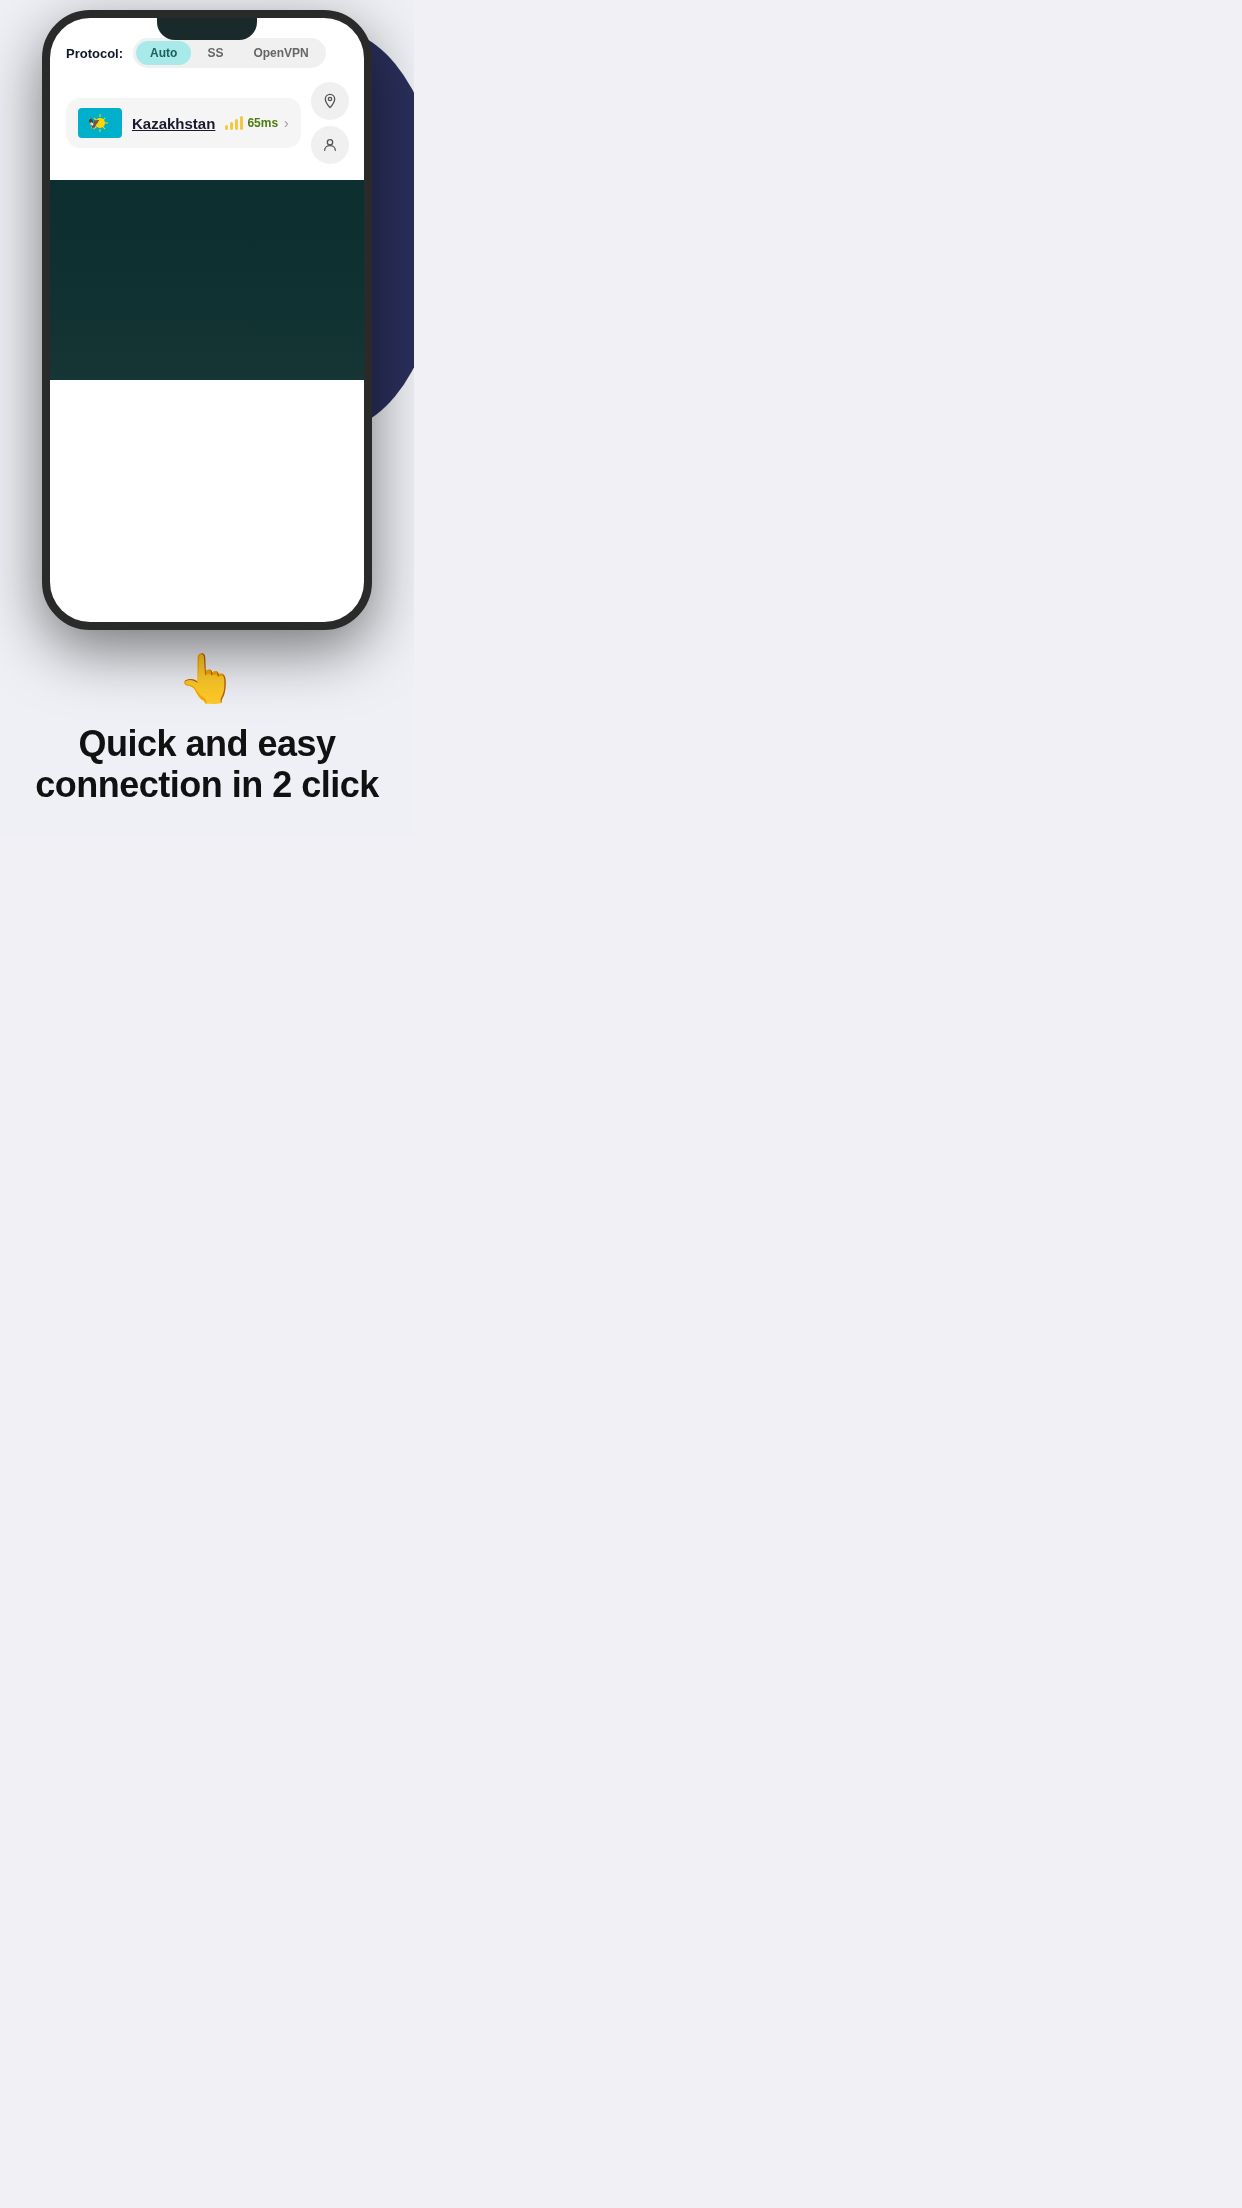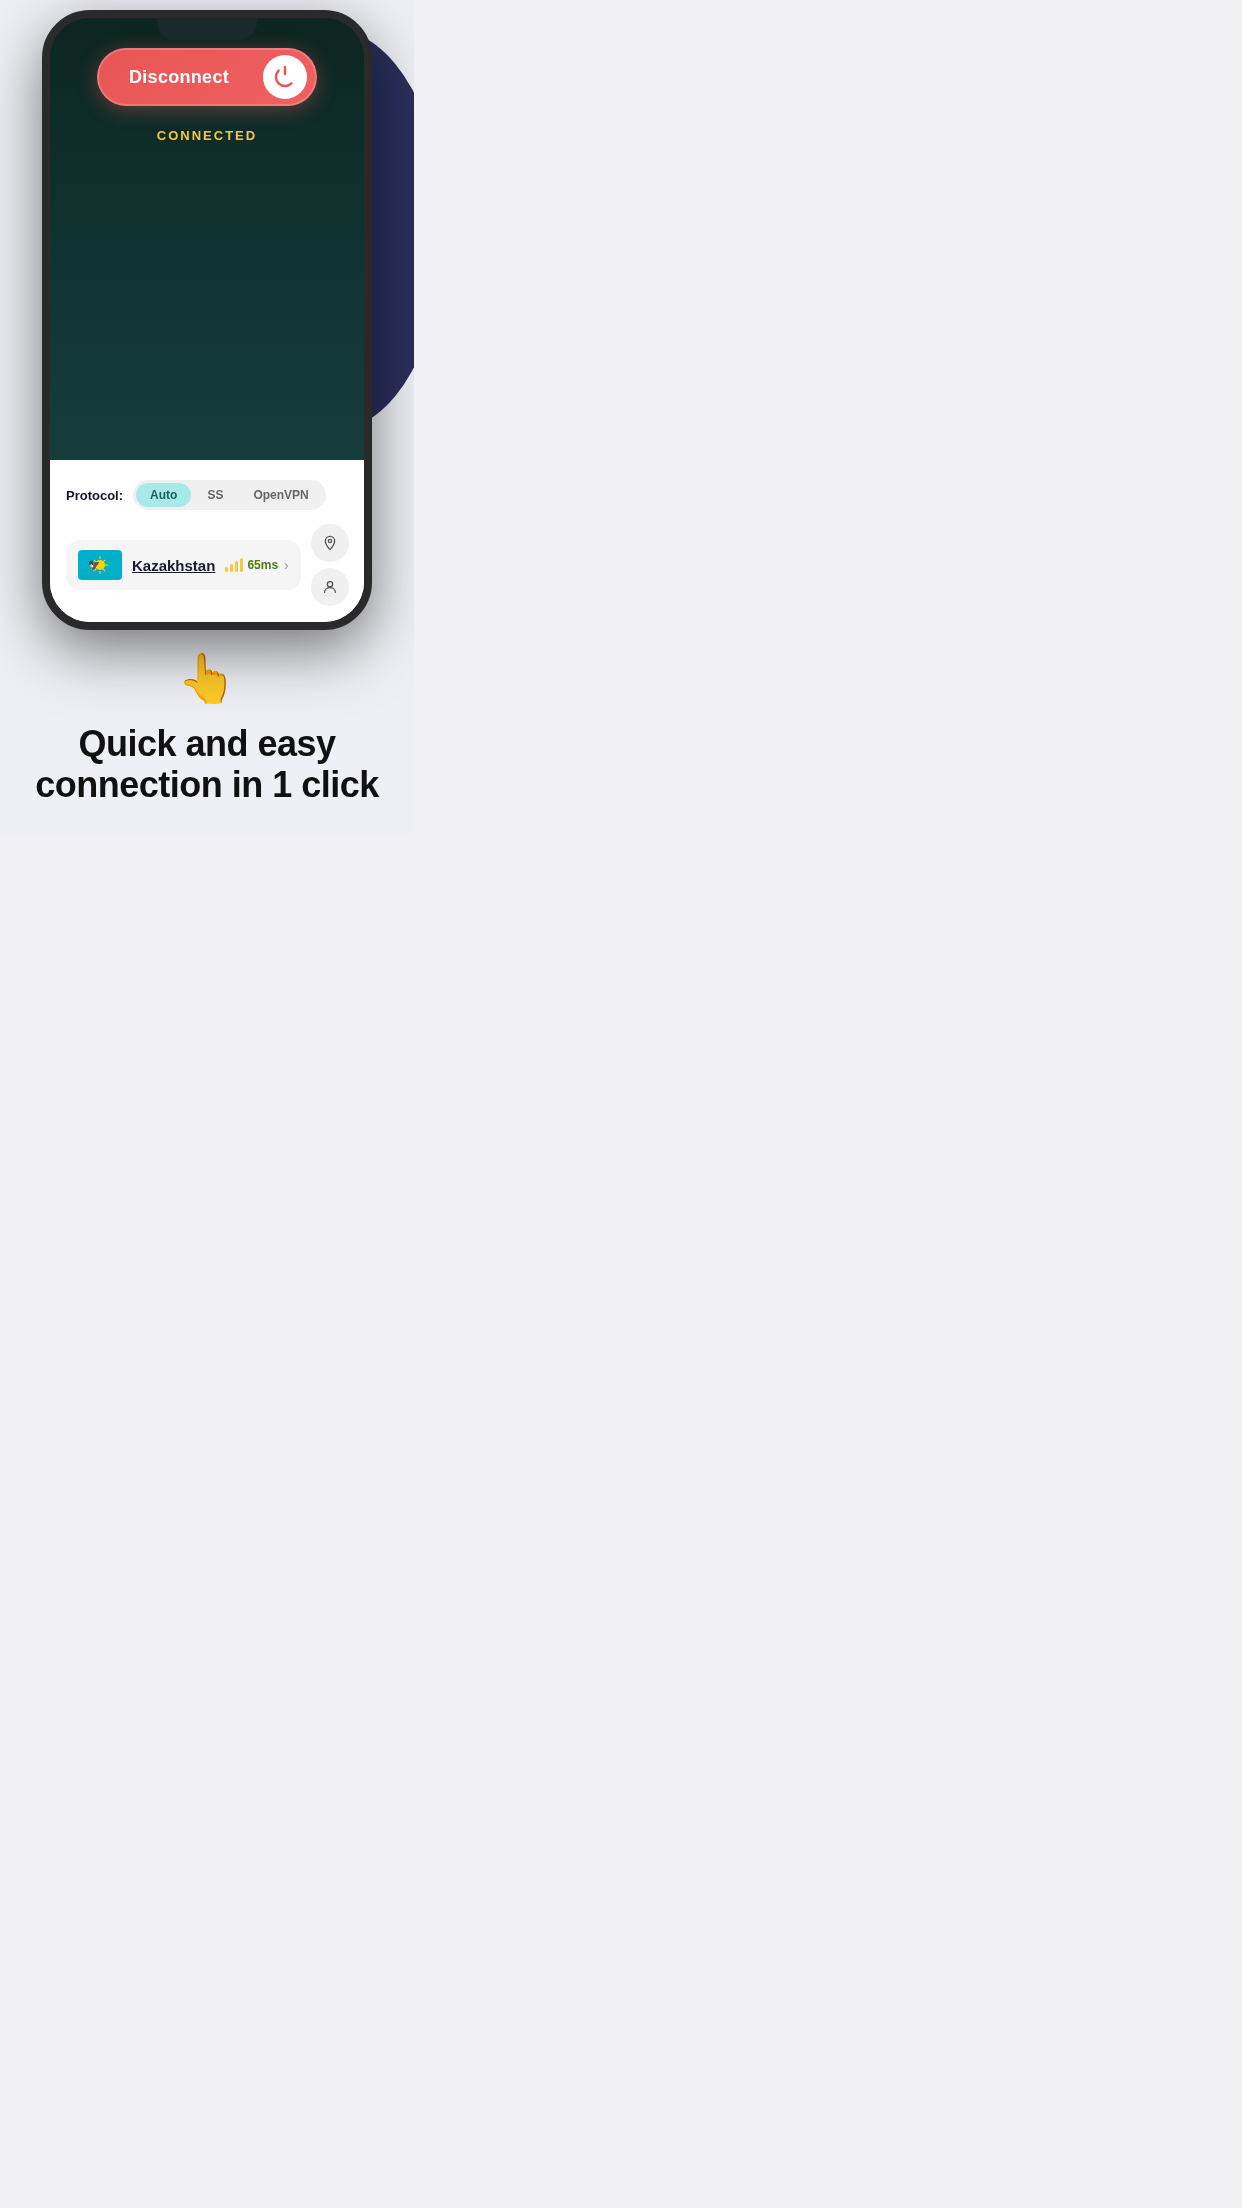--- a/index.html
+++ b/index.html
@@ -315,35 +315,20 @@
 <div class="page-wrapper">
 
   <div class="phone-container">
     <div class="background-blob"></div>
 
     <div class="phone-frame">
       <div class="phone-notch"></div>
 
       <div class="phone-screen">
 
-        <div class="screen-top">
-
-          <button class="disconnect-btn">
-            <span class="disconnect-label">Disconnect</span>
-            <div class="power-icon-circle">
-              <svg class="power-svg" viewBox="0 0 24 24" fill="none" stroke="#e85555" stroke-width="2.5" stroke-linecap="round" stroke-linejoin="round">
-                <path d="M12 2v7"></path>
-                <path d="M5.6 5.6A9 9 0 1 0 18.4 18.4"></path>
-              </svg>
-            </div>
-          </button>
-
-          <div class="connected-text">CONNECTED</div>
-
-        </div>
 
         <div class="screen-bottom">
 
           <div class="protocol-row">
             <span class="protocol-label">Protocol:</span>
             <div class="protocol-selector">
               <div class="protocol-option active">Auto</div>
               <div class="protocol-option">SS</div>
               <div class="protocol-option">OpenVPN</div>
             </div>
@@ -407,16 +392,16 @@
 
         </div>
 
         <div class="home-indicator"></div>
       </div>
     </div>
   </div>
 
   <div class="bottom-section">
     <div class="pointing-hand">👆</div>
-    <h2 class="tagline">Quick and easy connection in 1 click</h2>
+    <h2 class="tagline">Quick and easy connection in 2 click</h2>
   </div>
 
 </div>
 
 </body></html>

